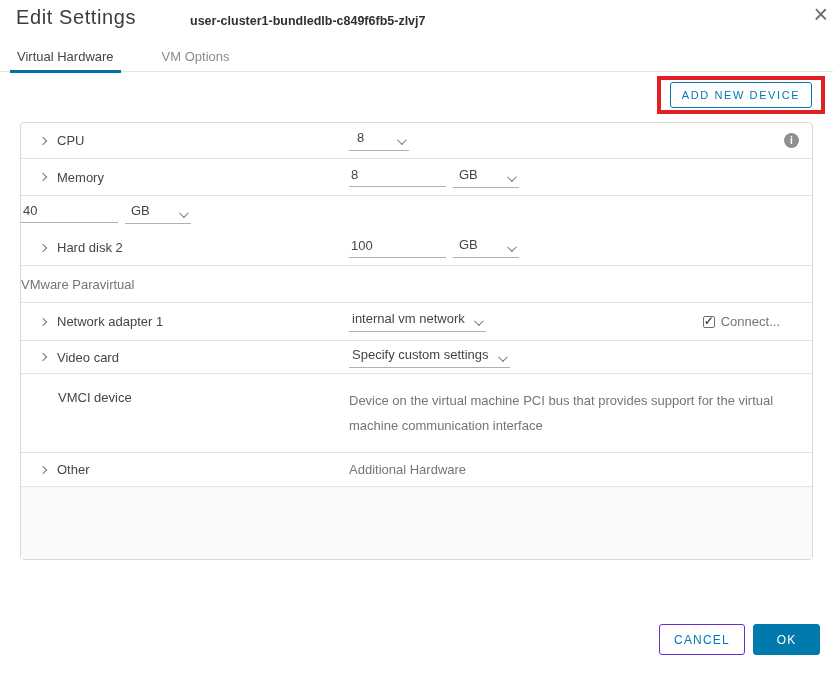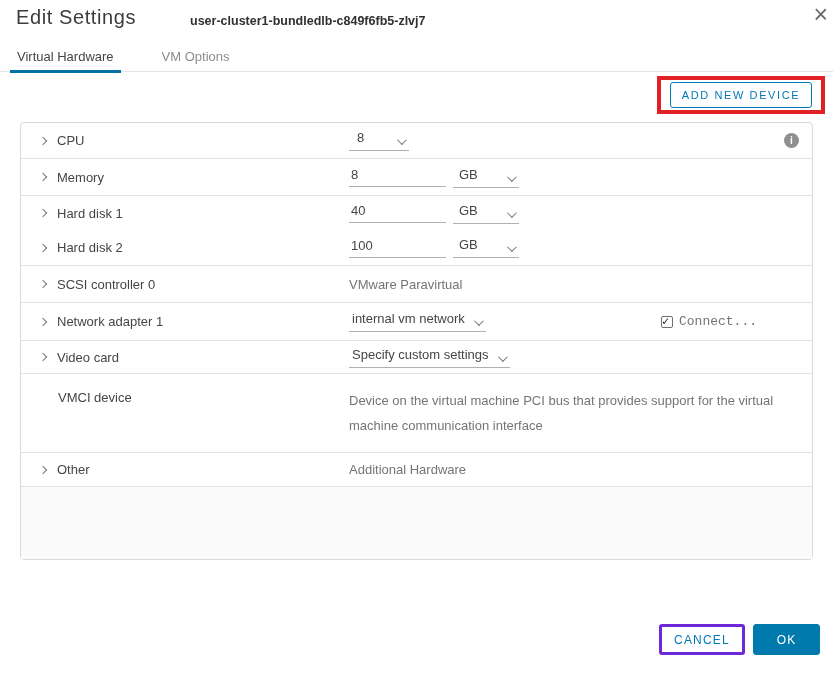--- a/index.html
+++ b/index.html
@@ -59,32 +59,32 @@
                padding: 0 2px 4px 2px; background: transparent; }
   .unit-select { width: 66px; margin-left: 7px; justify-content: space-between; padding-left: 6px; }
   .unit-select .txt { margin-right: 0; }
   .static { font-size: 13px; color: #757575; }
   .desc { font-size: 13px; color: #757575; line-height: 25px; width: 452px; }
 
   .info-wrap { margin-left: auto; margin-right: 13px; }
   .info-icon { width: 15px; height: 15px; border-radius: 50%; background: #8f8f8f; color: #fff;
                display: flex; align-items: center; justify-content: center; font-size: 10px;
                font-weight: 700; cursor: pointer; }
-  .connect { margin-left: auto; margin-right: 55px; display: flex; align-items: center; gap: 6px;
-             font-size: 13px; color: #757575; font-family: Liberation Mono, monospace; }
+  .connect { margin-left: auto; margin-right: 32px; display: flex; align-items: center; gap: 6px;
+             font-size: 13px; color: #757575; }
   .checkbox { width: 12px; height: 12px; border: 1px solid #6f6f6f; border-radius: 2px;
               background: #fff; position: relative; cursor: pointer; flex-shrink: 0; }
   .checkbox::after { content: "\2713"; position: absolute; left: 0px; top: -3px; font-size: 12px;
                      color: #222; }
 
   
   .footer { position: absolute; top: 624px; right: 20px; display: flex; gap: 8px; }
   .btn { height: 31px; border-radius: 3px; font-family: "Liberation Sans", sans-serif;
          font-size: 12px; font-weight: 500; letter-spacing: 1.2px; cursor: pointer; }
-  .btn-cancel { width: 86px; background: #fff; border: 3px solid #6d28d9; color: #0079b8; }
+  .btn-cancel { width: 86px; background: #fff; border: 1px solid #6d28d9; color: #0079b8; }
   .btn-ok { width: 67px; background: #0079ad; border: 1px solid #0079ad; color: #fff; }
 </style>
 </head>
 <body>
 
 <div class="title">Edit Settings</div>
 <div class="vm-name">user-cluster1-bundledlb-c849f6fb5-zlvj7</div>
 <div class="close-x">×</div>
 
 <div class="tabbar">
@@ -123,24 +123,20 @@
       <input class="val-input" value="8" style="">
       <div class="select unit-select">
         <span class="txt">GB</span>
         <span class="caret"></span>
       </div>
     </div>
   </div>
 
   <div class="row row-group h70">
     <div class="subrow">
-      <div class="label-cell">
-        <span class="chev"></span>
-        <span>Hard disk 1</span>
-      </div>
       <div class="ctrl">
         <input class="val-input" value="40" style="">
         <div class="select unit-select">
           <span class="txt">GB</span>
           <span class="caret"></span>
         </div>
       </div>
     </div>
     <div class="subrow">
       <div class="label-cell">
@@ -151,24 +147,20 @@
         <input class="val-input" value="100" style="">
         <div class="select unit-select">
           <span class="txt">GB</span>
           <span class="caret"></span>
         </div>
       </div>
     </div>
   </div>
 
   <div class="row h37">
-    <div class="label-cell">
-      <span class="chev"></span>
-      <span>SCSI controller 0</span>
-    </div>
     <div class="ctrl">
       <span class="static">VMware Paravirtual</span>
     </div>
   </div>
 
   <div class="row h38">
     <div class="label-cell">
       <span class="chev"></span>
       <span>Network adapter 1</span>
     </div>

